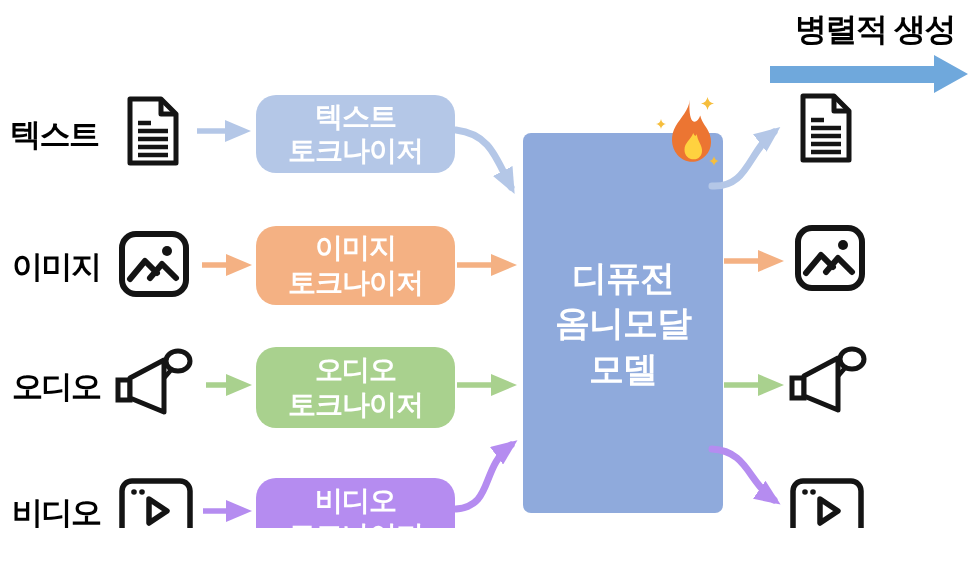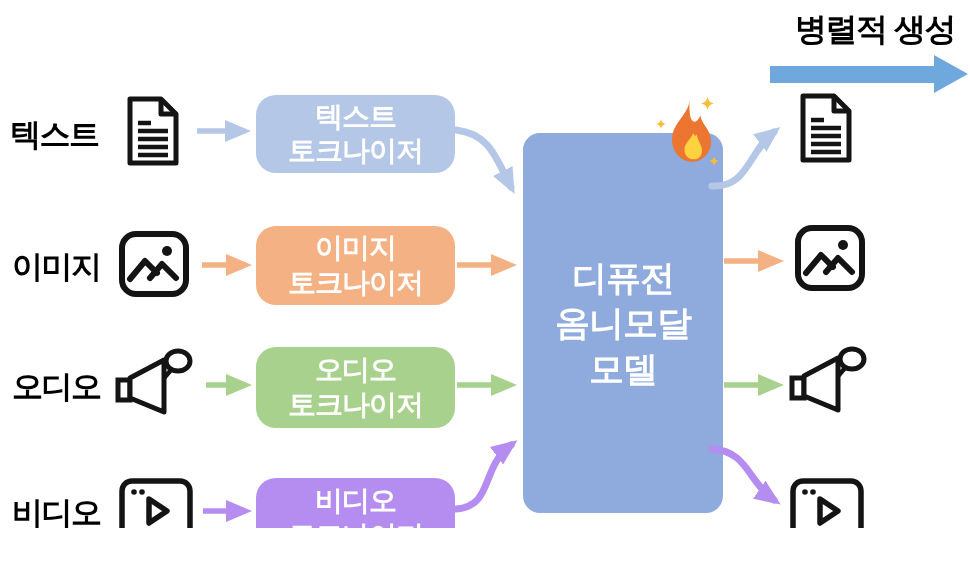--- a/index.html
+++ b/index.html
@@ -2,21 +2,21 @@
 <html><head>
 <meta charset="utf-8">
 <style>
   html,body{margin:0;padding:0;background:#ffffff;}
   .canvas{position:relative;width:970px;height:528px;background:#ffffff;overflow:hidden;
           font-family:"Liberation Sans","DejaVu Sans",sans-serif;}
   .abs{position:absolute;}
   .in-label{font-size:31px;font-weight:700;color:#000;letter-spacing:-1.5px;white-space:nowrap;}
   .tok{border-radius:20px;display:flex;align-items:center;justify-content:center;text-align:center;
        color:#fff;font-weight:800;font-size:28px;line-height:1.22;white-space:pre-line;letter-spacing:-1px;}
-  .model-box{border-radius:17px;display:flex;align-items:center;justify-content:center;text-align:center;
+  .model-box{border-radius:8px;display:flex;align-items:center;justify-content:center;text-align:center;
        color:#fff;font-weight:800;font-size:35px;line-height:1.3;white-space:pre-line;letter-spacing:-1px;}
   .diagram-title{font-size:32px;font-weight:700;color:#000;text-align:center;letter-spacing:-1.5px;white-space:nowrap;}
   svg{display:block;}
   .overlay{pointer-events:none;}
 </style>
 </head>
 <body>
 
 <div class="canvas">
 

